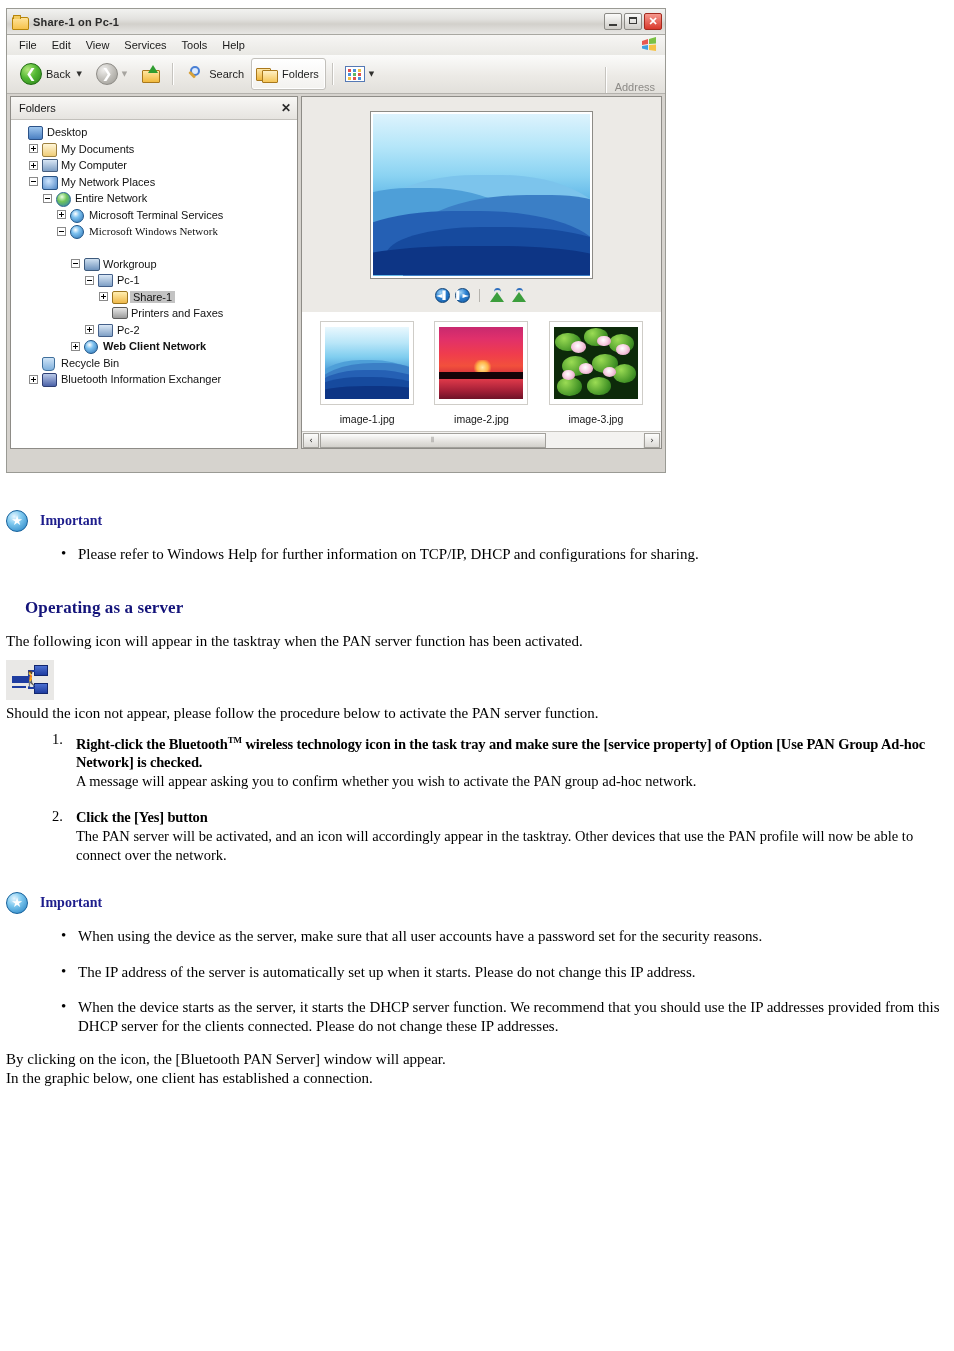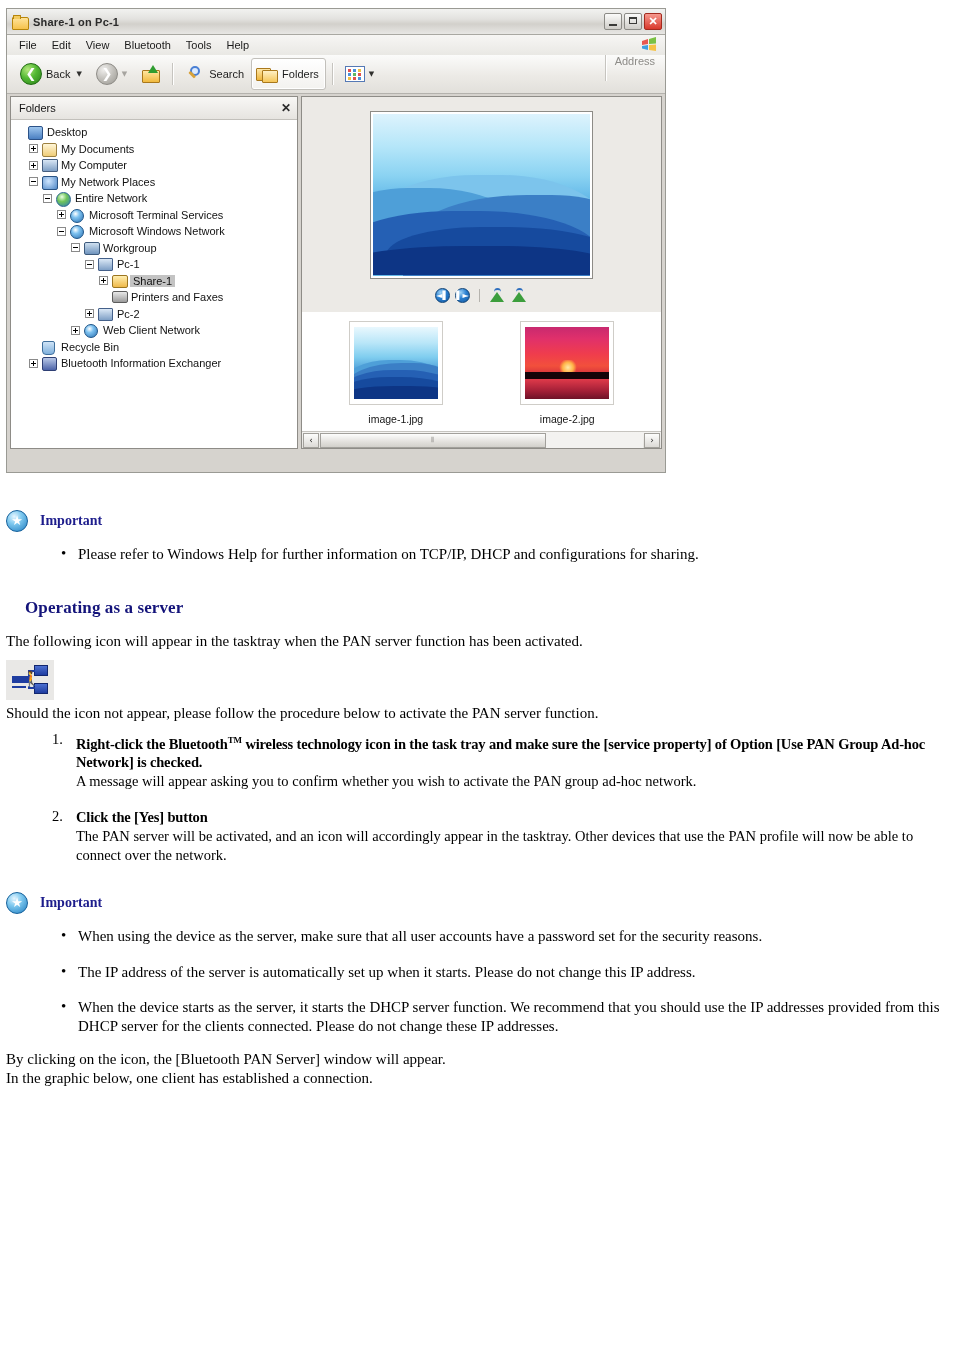--- a/index.html
+++ b/index.html
@@ -237,21 +237,21 @@
     width: 20px; height: 16px; position: relative; flex: 0 0 auto;
     background: #ffffff;
     border: 1px solid #5579b5;
     box-sizing: border-box;
   }
   .icon-views i {
     position: absolute; width: 3px; height: 3px; display: block;
   }
   .address-area {
     position: absolute; right: 0; top: 0; bottom: 0;
-    display: flex; align-items: flex-start;
+    display: flex; align-items: flex-end;
     padding-right: 10px;
   }
   .address-sep {
     width: 1px; height: 26px; background: #c6c4bf;
     border-right: 1px solid #ffffff; margin-right: 8px;
   }
   .address-label {
     font-size: 11px; color: #8d8b87;
   }
 
@@ -664,21 +664,21 @@
       <span class="win-btn min"></span>
       <span class="win-btn max"></span>
       <span class="win-btn close">✕</span>
     </span>
   </div>
 
   <div class="menu-bar">
     <span class="menu-item">File</span>
     <span class="menu-item">Edit</span>
     <span class="menu-item">View</span>
-    <span class="menu-item">Bluetooth</span>
+    <span class="menu-item">Services</span>
     <span class="menu-item">Tools</span>
     <span class="menu-item">Help</span>
     <span class="menu-flag">
       <svg width="16" height="15" viewBox="0 0 16 15">
         <path d="M1 4 L7 2 L7 7 L1 8 Z" fill="#e8584f"></path>
         <path d="M8 2 L15 0 L15 6.5 L8 7 Z" fill="#7ac143"></path>
         <path d="M1 9 L7 8 L7 13 L1 11.5 Z" fill="#3f9fe0"></path>
         <path d="M8 8 L15 7.5 L15 14 L8 13 Z" fill="#f6c243"></path>
       </svg>
     </span>
@@ -774,28 +774,28 @@
             </span>
             <span class="t-label">Entire Network</span>
           </div>
           <div class="tree-row" style="padding-left: 42px;">
             <span class="expander plus"></span>
             <span class="t-icon">
               <span class="ic-globe" style="display: block; margin: 1px 0px 0px 1px;"></span>
             </span>
             <span class="t-label">Microsoft Terminal Services</span>
           </div>
-          <div class="tree-row" style="padding-left: 42px;">
+          <div class="tree-row" style="padding-left: 42px; font-family: Liberation Serif, serif;">
             <span class="expander "></span>
             <span class="t-icon">
               <span class="ic-globe" style="display: block; margin: 1px 0px 0px 1px;"></span>
             </span>
             <span class="t-label">Microsoft Windows Network</span>
           </div>
-          <div class="tree-row" style="padding-left: 56px;">
+          <div class="tree-row" style="padding-left: 56px; margin-top: 16px;">
             <span class="expander "></span>
             <span class="t-icon">
               <span class="ic-workgroup" style="display: block; margin: 1px 0px 0px 1px;"></span>
             </span>
             <span class="t-label">Workgroup</span>
           </div>
           <div class="tree-row" style="padding-left: 70px;">
             <span class="expander "></span>
             <span class="t-icon">
               <span class="ic-pc" style="display: block; margin: 1px 0px 0px 1px;"></span>
@@ -816,21 +816,21 @@
             </span>
             <span class="t-label">Printers and Faxes</span>
           </div>
           <div class="tree-row" style="padding-left: 70px;">
             <span class="expander plus"></span>
             <span class="t-icon">
               <span class="ic-pc" style="display: block; margin: 1px 0px 0px 1px;"></span>
             </span>
             <span class="t-label">Pc-2</span>
           </div>
-          <div class="tree-row" style="padding-left: 56px;">
+          <div class="tree-row" style="padding-left: 56px; font-weight: bold;">
             <span class="expander plus"></span>
             <span class="t-icon">
               <span class="ic-globe" style="display: block; margin: 1px 0px 0px 1px;"></span>
             </span>
             <span class="t-label">Web Client Network</span>
           </div>
           <div class="tree-row" style="padding-left: 14px;">
             <span class="expander none"></span>
             <span class="t-icon">
               <span class="ic-recycle" style="display: block; margin: 1px 0px 0px 1px;"></span>
@@ -891,20 +891,41 @@
         <div class="thumb">
           <div class="thumb-frame">
             <div class="thumb-img ti-sunset">
               <div class="horizon"></div>
               <div class="water"></div>
             </div>
           </div>
           <div class="thumb-name">image-2.jpg</div>
         </div>
 
+        <div class="thumb">
+          <div class="thumb-frame">
+            <div class="thumb-img ti-lotus">
+              <div class="lotus-pad" style="left:2%;top:8%;width:30%;height:26%;"></div>
+              <div class="lotus-pad" style="left:36%;top:2%;width:28%;height:24%;"></div>
+              <div class="lotus-pad" style="left:66%;top:10%;width:30%;height:26%;"></div>
+              <div class="lotus-pad" style="left:10%;top:40%;width:32%;height:28%;"></div>
+              <div class="lotus-pad" style="left:46%;top:38%;width:30%;height:26%;"></div>
+              <div class="lotus-pad" style="left:70%;top:52%;width:28%;height:26%;"></div>
+              <div class="lotus-pad" style="left:4%;top:70%;width:30%;height:26%;"></div>
+              <div class="lotus-pad" style="left:40%;top:70%;width:28%;height:24%;"></div>
+              <div class="lotus-flower" style="left:20%;top:20%;width:18%;height:16%;"></div>
+              <div class="lotus-flower" style="left:52%;top:12%;width:16%;height:15%;"></div>
+              <div class="lotus-flower" style="left:74%;top:24%;width:17%;height:15%;"></div>
+              <div class="lotus-flower" style="left:30%;top:50%;width:17%;height:15%;"></div>
+              <div class="lotus-flower" style="left:58%;top:56%;width:16%;height:14%;"></div>
+              <div class="lotus-flower" style="left:10%;top:60%;width:15%;height:14%;"></div>
+            </div>
+          </div>
+          <div class="thumb-name">image-3.jpg</div>
+        </div>
       </div>
 
       <div class="hscroll">
         <span class="hs-btn">‹</span>
         <span class="hs-track">
           <span class="hs-thumb">
             <span class="hs-grip">⫴</span>
           </span>
         </span>
         <span class="hs-btn">›</span>

